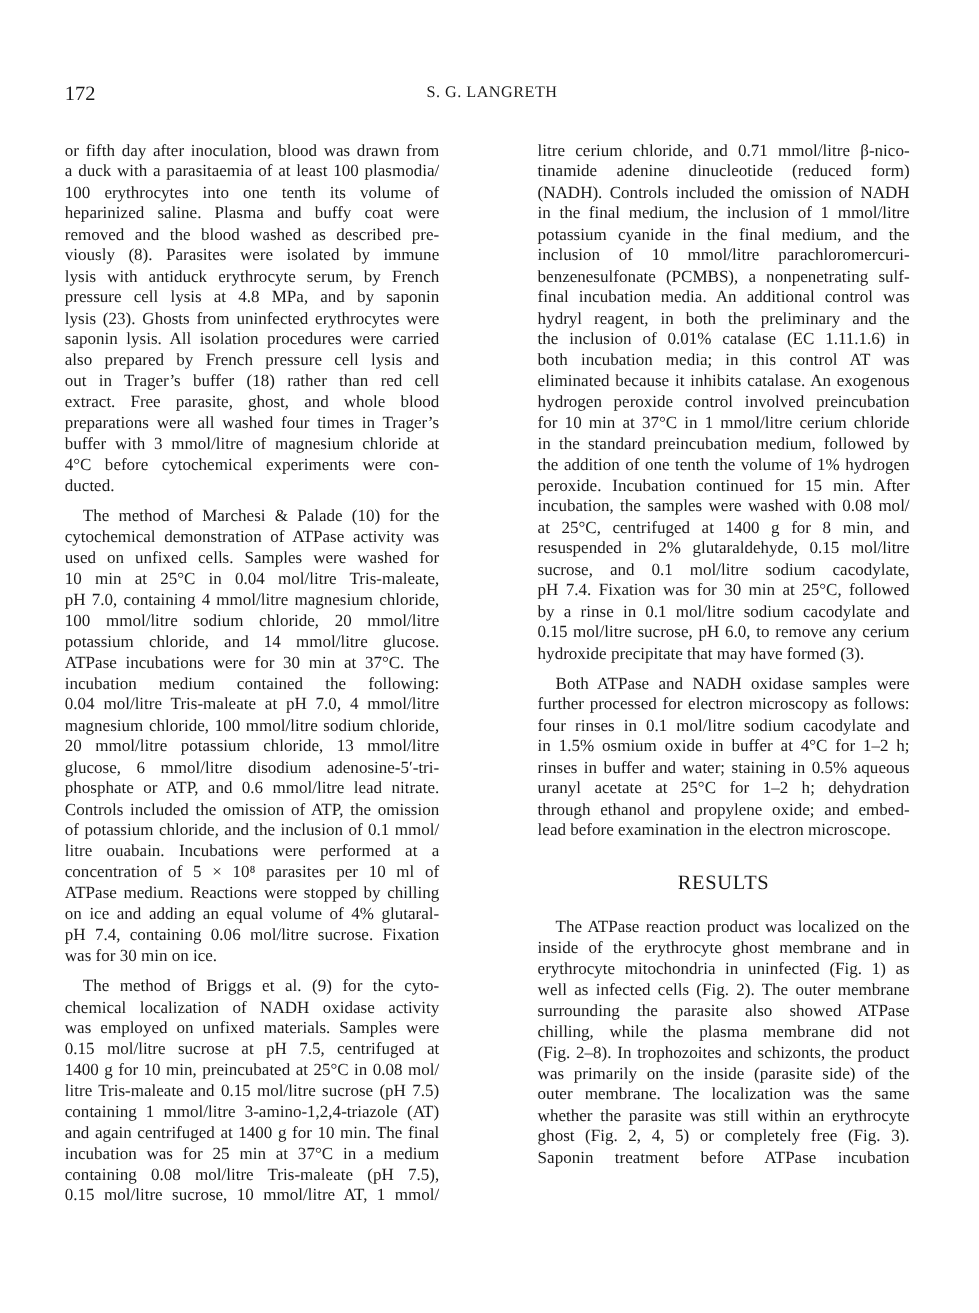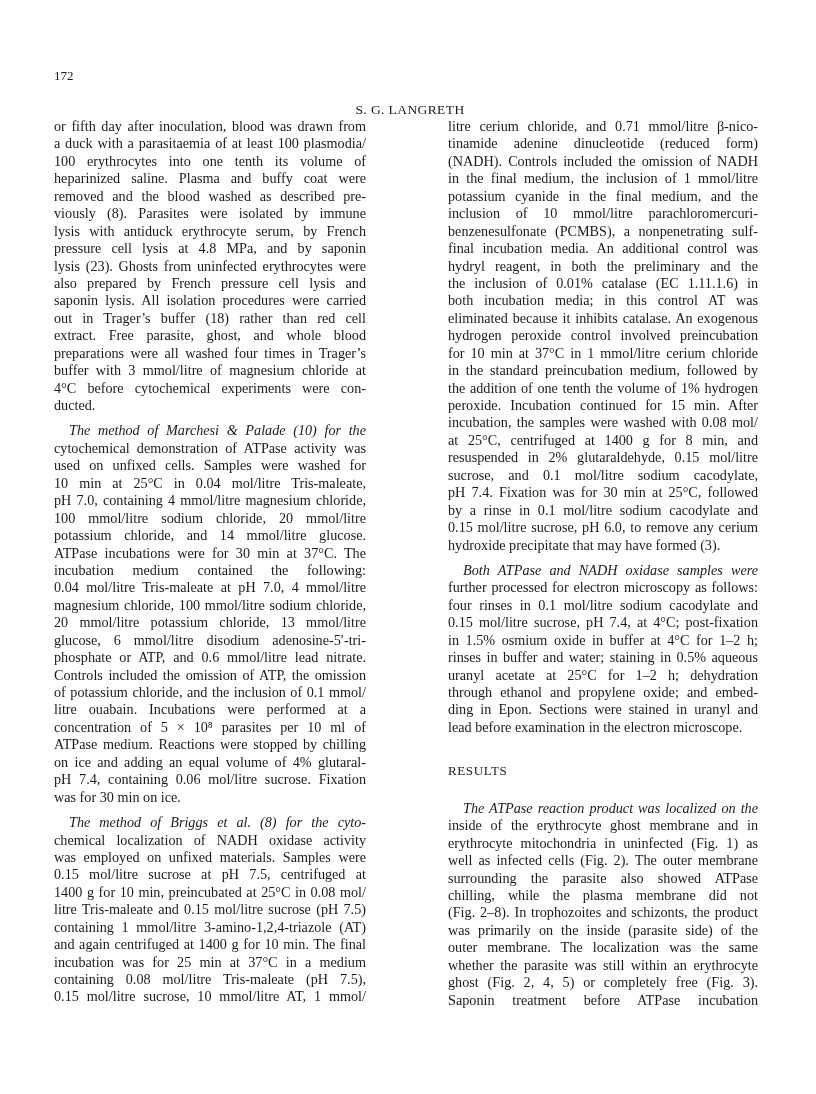--- a/index.html
+++ b/index.html
@@ -1,51 +1,51 @@
 <!DOCTYPE html>
 <html><head>
 <meta charset="utf-8">
 <style>
   html, body { margin: 0; padding: 0; background: #ffffff; }
   body { width: 816px; height: 1094px; position: relative; overflow: hidden; color: #1a1a1a;
          font-family: "Liberation Serif", "DejaVu Serif", serif; }
   .page-header { position: absolute; top: 68px; left: 54px; width: 712px; height: 20px; font-size: 13px; }
-  .page-number { position: absolute; left: 0; top: 0; font-size: 13px; }
+  .page-number { position: absolute; left: 0; top: 0; font-size: 17px; }
   .running-head { position: absolute; left: 0; right: 0; top: 1px; text-align: center;
-                  font-variant: small-caps; letter-spacing: 0.4px; font-size: 13.5px; margin-top: 33px; }
+                  font-variant: small-caps; letter-spacing: 0.4px; font-size: 13.5px; }
   .column { position: absolute; top: 118px; width: 312px; font-size: 14.2px; line-height: 17.45px; }
   .col-left { left: 54px; }
   .col-right { left: 448px; width: 310px; }
   .line { display: block; text-align: justify; text-align-last: justify; white-space: nowrap; height: 17.45px; }
   .line.last { text-align-last: left; }
-  .line.indent { padding-left: 15px; font-style: italic; }
+  .line.indent { padding-left: 15px; }
   .para-gap { height: 8px; }
-  .section-heading { font-size: 13px; letter-spacing: 0.6px; height: 17.45px; margin: 26px 0 20px 0; font-family: Liberation Serif, serif; }
+  .section-heading { text-align: center; font-size: 17px; letter-spacing: 0.6px; height: 17.45px; margin: 26px 0 20px 0; font-family: Liberation Serif, serif; }
 </style>
 </head>
 <body>
 
 <div class="page-header">
   <span class="page-number">172</span>
   <span class="running-head">S. G. LANGRETH</span>
 </div>
 
 <div class="column col-left" id="col-left">
     <div>
       <span class="line">or fifth day after inoculation, blood was drawn from</span>
       <span class="line">a duck with a parasitaemia of at least 100 plasmodia/</span>
       <span class="line">100 erythrocytes into one tenth its volume of</span>
       <span class="line">heparinized saline. Plasma and buffy coat were</span>
       <span class="line">removed and the blood washed as described pre-</span>
       <span class="line">viously (8). Parasites were isolated by immune</span>
       <span class="line">lysis with antiduck erythrocyte serum, by French</span>
       <span class="line">pressure cell lysis at 4.8 MPa, and by saponin</span>
       <span class="line">lysis (23). Ghosts from uninfected erythrocytes were</span>
+      <span class="line">saponin lysis. All isolation procedures were carried</span>
       <span class="line">also prepared by French pressure cell lysis and</span>
-      <span class="line">saponin lysis. All isolation procedures were carried</span>
       <span class="line">out in Trager’s buffer (18) rather than red cell</span>
       <span class="line">extract. Free parasite, ghost, and whole blood</span>
       <span class="line">preparations were all washed four times in Trager’s</span>
       <span class="line">buffer with 3 mmol/litre of magnesium chloride at</span>
       <span class="line">4°C before cytochemical experiments were con-</span>
       <span class="line last">ducted.</span>
     </div>
     <div class="para-gap"></div>
     <div>
       <span class="line indent">The method of Marchesi &amp; Palade (10) for the</span>
@@ -66,21 +66,21 @@
       <span class="line">of potassium chloride, and the inclusion of 0.1 mmol/</span>
       <span class="line">litre ouabain. Incubations were performed at a</span>
       <span class="line">concentration of 5 × 10⁸ parasites per 10 ml of</span>
       <span class="line">ATPase medium. Reactions were stopped by chilling</span>
       <span class="line">on ice and adding an equal volume of 4% glutaral-</span>
       <span class="line">pH 7.4, containing 0.06 mol/litre sucrose. Fixation</span>
       <span class="line last">was for 30 min on ice.</span>
     </div>
     <div class="para-gap"></div>
     <div>
-      <span class="line indent">The method of Briggs et al. (8) for the cyto-</span>
+      <span class="line indent">The method of Briggs et al. (9) for the cyto-</span>
       <span class="line">chemical localization of NADH oxidase activity</span>
       <span class="line">was employed on unfixed materials. Samples were</span>
       <span class="line">0.15 mol/litre sucrose at pH 7.5, centrifuged at</span>
       <span class="line">1400 g for 10 min, preincubated at 25°C in 0.08 mol/</span>
       <span class="line">litre Tris-maleate and 0.15 mol/litre sucrose (pH 7.5)</span>
       <span class="line">containing 1 mmol/litre 3-amino-1,2,4-triazole (AT)</span>
       <span class="line">and again centrifuged at 1400 g for 10 min. The final</span>
       <span class="line">incubation was for 25 min at 37°C in a medium</span>
       <span class="line">containing 0.08 mol/litre Tris-maleate (pH 7.5),</span>
       <span class="line">0.15 mol/litre sucrose, 10 mmol/litre AT, 1 mmol/</span>
@@ -112,26 +112,24 @@
       <span class="line">pH 7.4. Fixation was for 30 min at 25°C, followed</span>
       <span class="line">by a rinse in 0.1 mol/litre sodium cacodylate and</span>
       <span class="line">0.15 mol/litre sucrose, pH 6.0, to remove any cerium</span>
       <span class="line last">hydroxide precipitate that may have formed (3).</span>
     </div>
     <div class="para-gap"></div>
     <div>
       <span class="line indent">Both ATPase and NADH oxidase samples were</span>
       <span class="line">further processed for electron microscopy as follows:</span>
       <span class="line">four rinses in 0.1 mol/litre sodium cacodylate and</span>
-      <span class="line">0.15 mol/litre sucrose, pH 7.4, at 4°C; post-fixation</span>
       <span class="line">in 1.5% osmium oxide in buffer at 4°C for 1–2 h;</span>
       <span class="line">rinses in buffer and water; staining in 0.5% aqueous</span>
       <span class="line">uranyl acetate at 25°C for 1–2 h; dehydration</span>
       <span class="line">through ethanol and propylene oxide; and embed-</span>
-      <span class="line">ding in Epon. Sections were stained in uranyl and</span>
       <span class="line last">lead before examination in the electron microscope.</span>
     </div>
     <div class="section-heading">RESULTS</div>
     <div>
       <span class="line indent">The ATPase reaction product was localized on the</span>
       <span class="line">inside of the erythrocyte ghost membrane and in</span>
       <span class="line">erythrocyte mitochondria in uninfected (Fig. 1) as</span>
       <span class="line">well as infected cells (Fig. 2). The outer membrane</span>
       <span class="line">surrounding the parasite also showed ATPase</span>
       <span class="line">chilling, while the plasma membrane did not</span>

